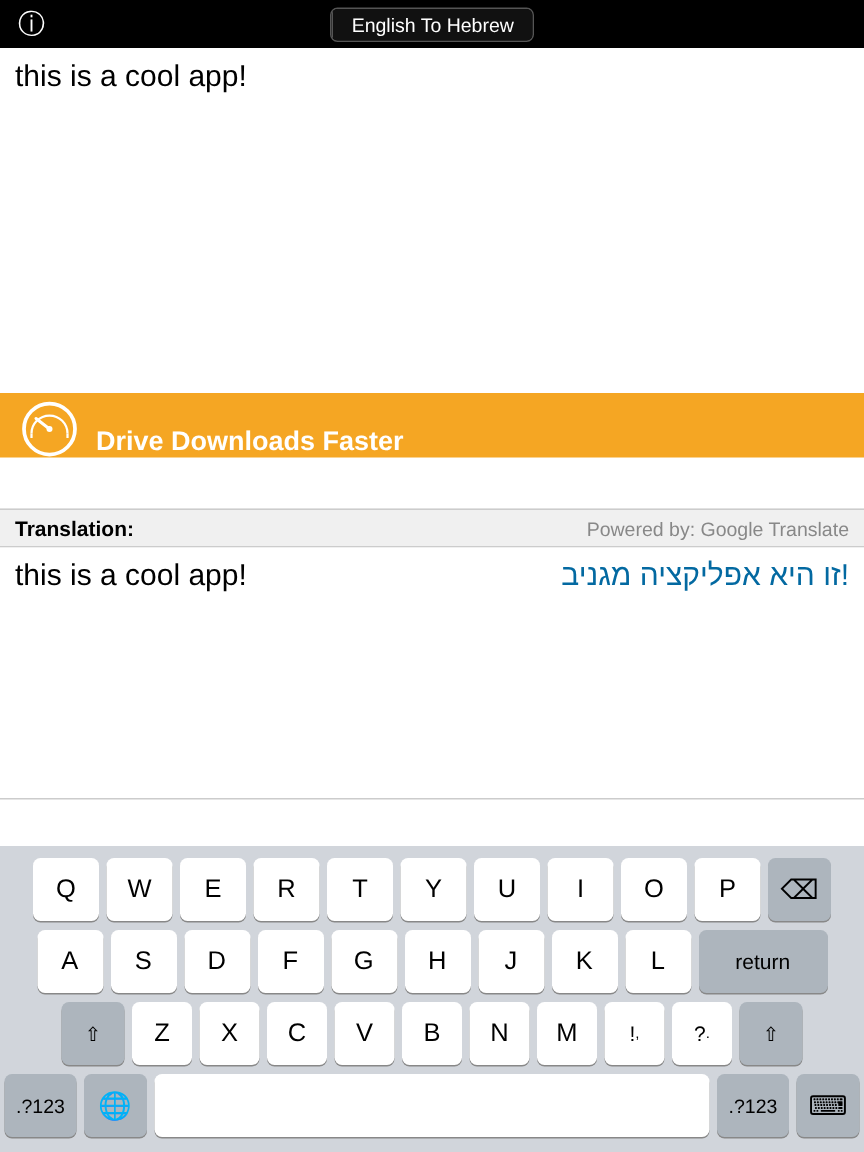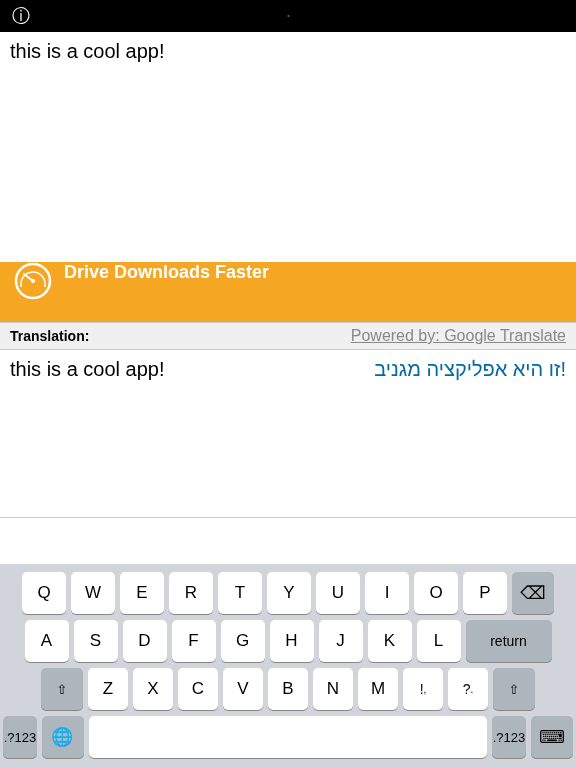--- a/index.html
+++ b/index.html
@@ -55,24 +55,24 @@
       height: 230px;
       background: #fff;
       padding: 8px 10px;
       font-size: 20px;
       color: #000;
       position: relative;
     }
 
     
     #ad-banner {
-      height: 60px;
+      height: 43px;
       background: #f5a623;
       display: flex;
-      align-items: flex-start;
+      align-items: flex-end;
       padding: 0 14px;
       gap: 12px;
     }
     #ad-icon {
       width: 38px;
       height: 38px;
       flex-shrink: 0;
     }
     #ad-text {
       font-size: 18px;
@@ -96,30 +96,30 @@
 
     
     #translation-label-bar {
       display: flex;
       align-items: center;
       justify-content: space-between;
       padding: 4px 10px;
       background: #f0f0f0;
       border-top: 1px solid #ccc;
       border-bottom: 1px solid #ccc;
+      margin-top: 34px;
     }
     #translation-label {
       font-size: 14px;
       font-weight: bold;
       color: #000;
     }
     #powered-by {
-      font-size: 16px;
+      font-size: 13px;
       color: #888;
-      text-decoration: underline;
     }
 
     #translation-area {
       height: 168px;
       background: #fff;
       padding: 8px 10px;
       display: flex;
       align-items: flex-start;
       justify-content: space-between;
       border-bottom: 1px solid #ccc;
@@ -175,33 +175,34 @@
       align-items: center;
       justify-content: center;
       cursor: pointer;
       user-select: none;
       height: 42px;
     }
     .key-shift { width: 42px; }
     .key-backspace { width: 42px; font-size: 18px; }
     .key-return { width: 86px; font-size: 14px; }
     .key-space { flex: 1; background: #fff; height: 42px; border-radius: 5px; box-shadow: 0 1px 0 #888; cursor: pointer; }
-    .key-num { width: 34px; font-size: 14px; }
+    .key-num { width: 48px; font-size: 14px; }
     .key-globe { width: 42px; font-size: 18px; }
     .key-emoji { width: 42px; font-size: 18px; }
 
     .row3-letter { width: 40px; }
   </style>
 </head>
 <body>
 
 <div id="top-bar">
   <span id="info-icon">ⓘ</span>
   <div id="tab-group">
     <div class="tab-divider"></div>
+    <div class="tab-btn">English To Hebrew</div>
   </div>
 </div>
 
 <div id="input-area">
   <span>this is a cool app!</span>
 </div>
 
 <div id="ad-banner">
   <svg id="ad-icon" viewBox="0 0 38 38" fill="none" xmlns="http://www.w3.org/2000/svg">
     <circle cx="19" cy="19" r="17" stroke="white" stroke-width="2.5" fill="none"></circle>

